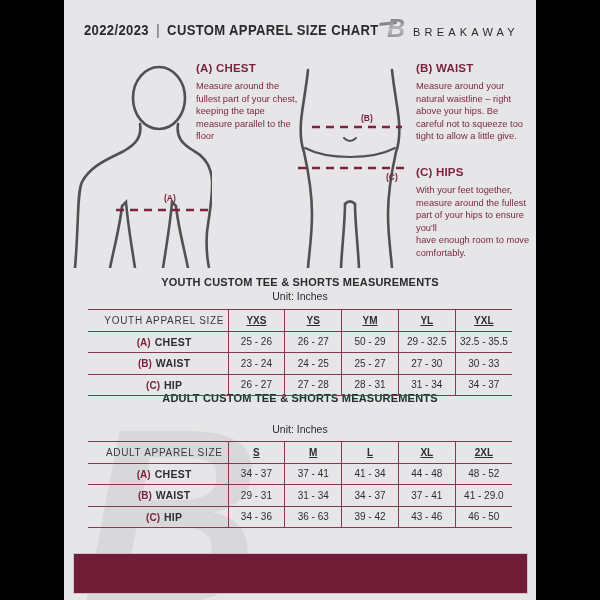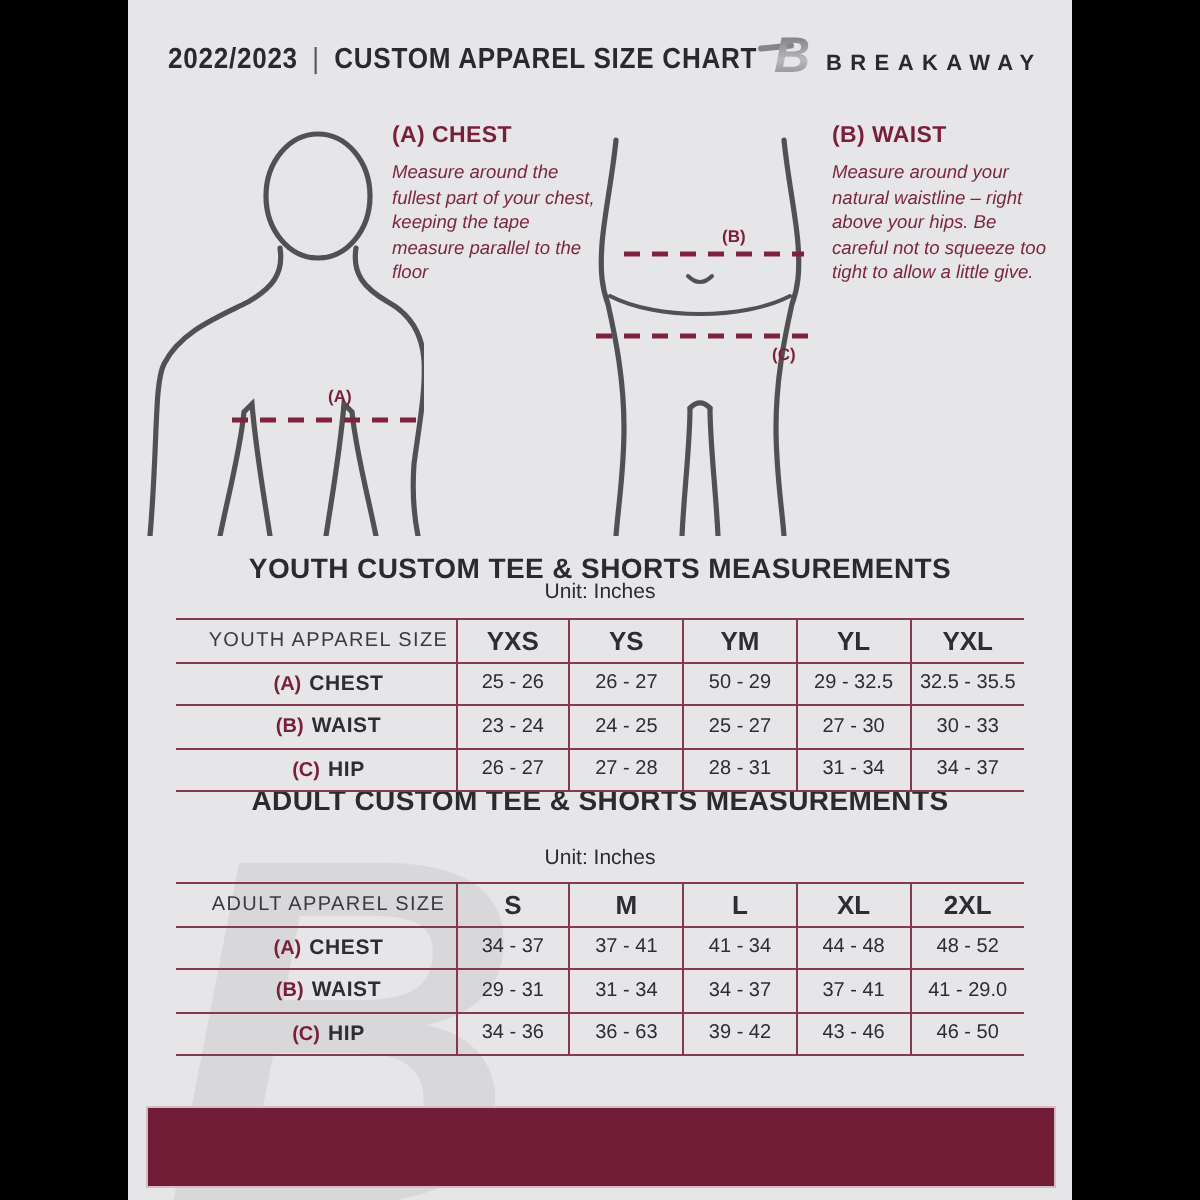--- a/index.html
+++ b/index.html
@@ -12,49 +12,49 @@
   
   .hdr-line{position:absolute;left:20px;top:22px;font-size:14.5px;font-weight:800;color:#2a2a2d;
             letter-spacing:.4px;transform:scaleX(.9);transform-origin:left center;white-space:nowrap;}
   .hdr-line .sep{margin:0 8px;font-weight:400;color:#55555a;}
   .logo{position:absolute;left:317px;top:14px;width:28px;height:30px;}
   .logo .b{position:absolute;left:6px;top:0;font-size:25px;font-weight:800;font-style:italic;
            background:linear-gradient(180deg,#6e6e72,#b9b9bd 55%,#77777b);
            -webkit-background-clip:text;background-clip:text;color:transparent;}
   .logo .swoosh{position:absolute;left:-2px;top:8px;width:18px;height:2.5px;background:#85858a;
                 transform:rotate(-6deg);border-radius:2px;}
-  .brand{position:absolute;left:349px;top:26px;font-size:11px;font-weight:700;color:#2a2a2d;
+  .brand{position:absolute;left:349px;top:26px;font-size:11px;font-weight:400;color:#2a2a2d;
          letter-spacing:4.2px;white-space:nowrap;}
 
   
   .ins{position:absolute;}
   .ins h3{margin:0 0 6px 0;font-size:11.5px;font-weight:800;color:#7a1f3b;letter-spacing:.2px;}
-  .ins p{margin:0;font-size:9.3px;font-style:italic;color:#7c2742;line-height:1.35;white-space:pre-line;}
+  .ins p{margin:0;font-size:9.3px;color:#7c2742;line-height:1.35;white-space:pre-line;}
   .ins-a{left:132px;top:62px;width:102px;}
   .ins-b{left:352px;top:62px;width:112px;}
   .ins-c{left:352px;top:166px;width:116px;}
 
   .fig{position:absolute;}
   .fig-torso{left:8px;top:56px;}
   .fig-lower{left:224px;top:56px;}
   .marker{position:absolute;font-size:8.5px;font-weight:800;color:#7a1f3b;}
 
   
-  .tbl-title{position:absolute;left:24px;width:424px;text-align:center;font-size:14px;
+  .tbl-title{position:absolute;left:24px;width:424px;text-align:center;font-size:11px;
              font-weight:800;color:#2b2b2e;letter-spacing:.2px;}
   .tbl-unit{position:absolute;left:24px;width:424px;text-align:center;font-size:10.5px;
             color:#2b2b2e;}
   table.size{position:absolute;left:24px;width:424px;border-collapse:collapse;table-layout:fixed;
              background:transparent;z-index:1;}
   table.size td{border:1.6px solid #833a50;height:20.5px;font-size:10px;color:#2e2e31;
                 text-align:center;padding:0;}
   table.size td.rowhead{text-align:center;padding-left:13px;}
   table.size td.first{border-left:none;}
   table.size td.last{border-right:none;}
-  table.size .colhead{font-weight:800;font-size:13px;}
+  table.size .colhead{font-weight:800;font-size:10px;text-decoration:underline;}
   table.size .sizecol-label{font-weight:400;font-size:10px;letter-spacing:.7px;color:#3a3a3e;}
   table.size .key{color:#7a1f3b;font-weight:800;margin-right:4px;}
   table.size .lbl{font-size:10.5px;letter-spacing:.3px;font-weight:bold;}
   .yt-title{top:276px;}.yt-unit{top:290px;}.yt-table{top:309px;}
   .ad-title{top:392px;}.ad-unit{top:423px;}.ad-table{top:441px;}
 
   .watermark{position:absolute;left:18px;top:392px;font-size:248px;font-weight:800;font-style:italic;
              color:rgba(100,100,112,.10);z-index:0;line-height:1;user-select:none;}
   .footer{position:absolute;left:9px;top:553px;width:453px;height:39px;background:#721d37;
           border:1px solid #d6bdc5;z-index:2;}
@@ -108,20 +108,26 @@
     <span class="marker" style="left:322px;top:172px;">(C)</span>
 
     <div class="ins ins-a">
       <h3>(A) CHEST</h3>
       <p>Measure around the fullest part of your chest, keeping the tape measure parallel to the floor</p>
     </div>
     <div class="ins ins-b">
       <h3>(B) WAIST</h3>
       <p>Measure around your natural waistline – right above your hips. Be careful not to squeeze too tight to allow a little give.</p>
     </div>
+    <div class="ins ins-c">
+      <h3>(C) HIPS</h3>
+      <p>With your feet together, measure around the fullest part of your hips to ensure
+you'll
+have enough room to move comfortably.</p>
+    </div>
 
     <div class="tbl-title yt-title">YOUTH CUSTOM TEE &amp; SHORTS MEASUREMENTS</div>
     <div class="tbl-unit yt-unit">Unit: Inches</div>
     <table class="size yt-table">
       <colgroup>
           <col style="width:140px">
           <col>
           <col>
           <col>
           <col>

